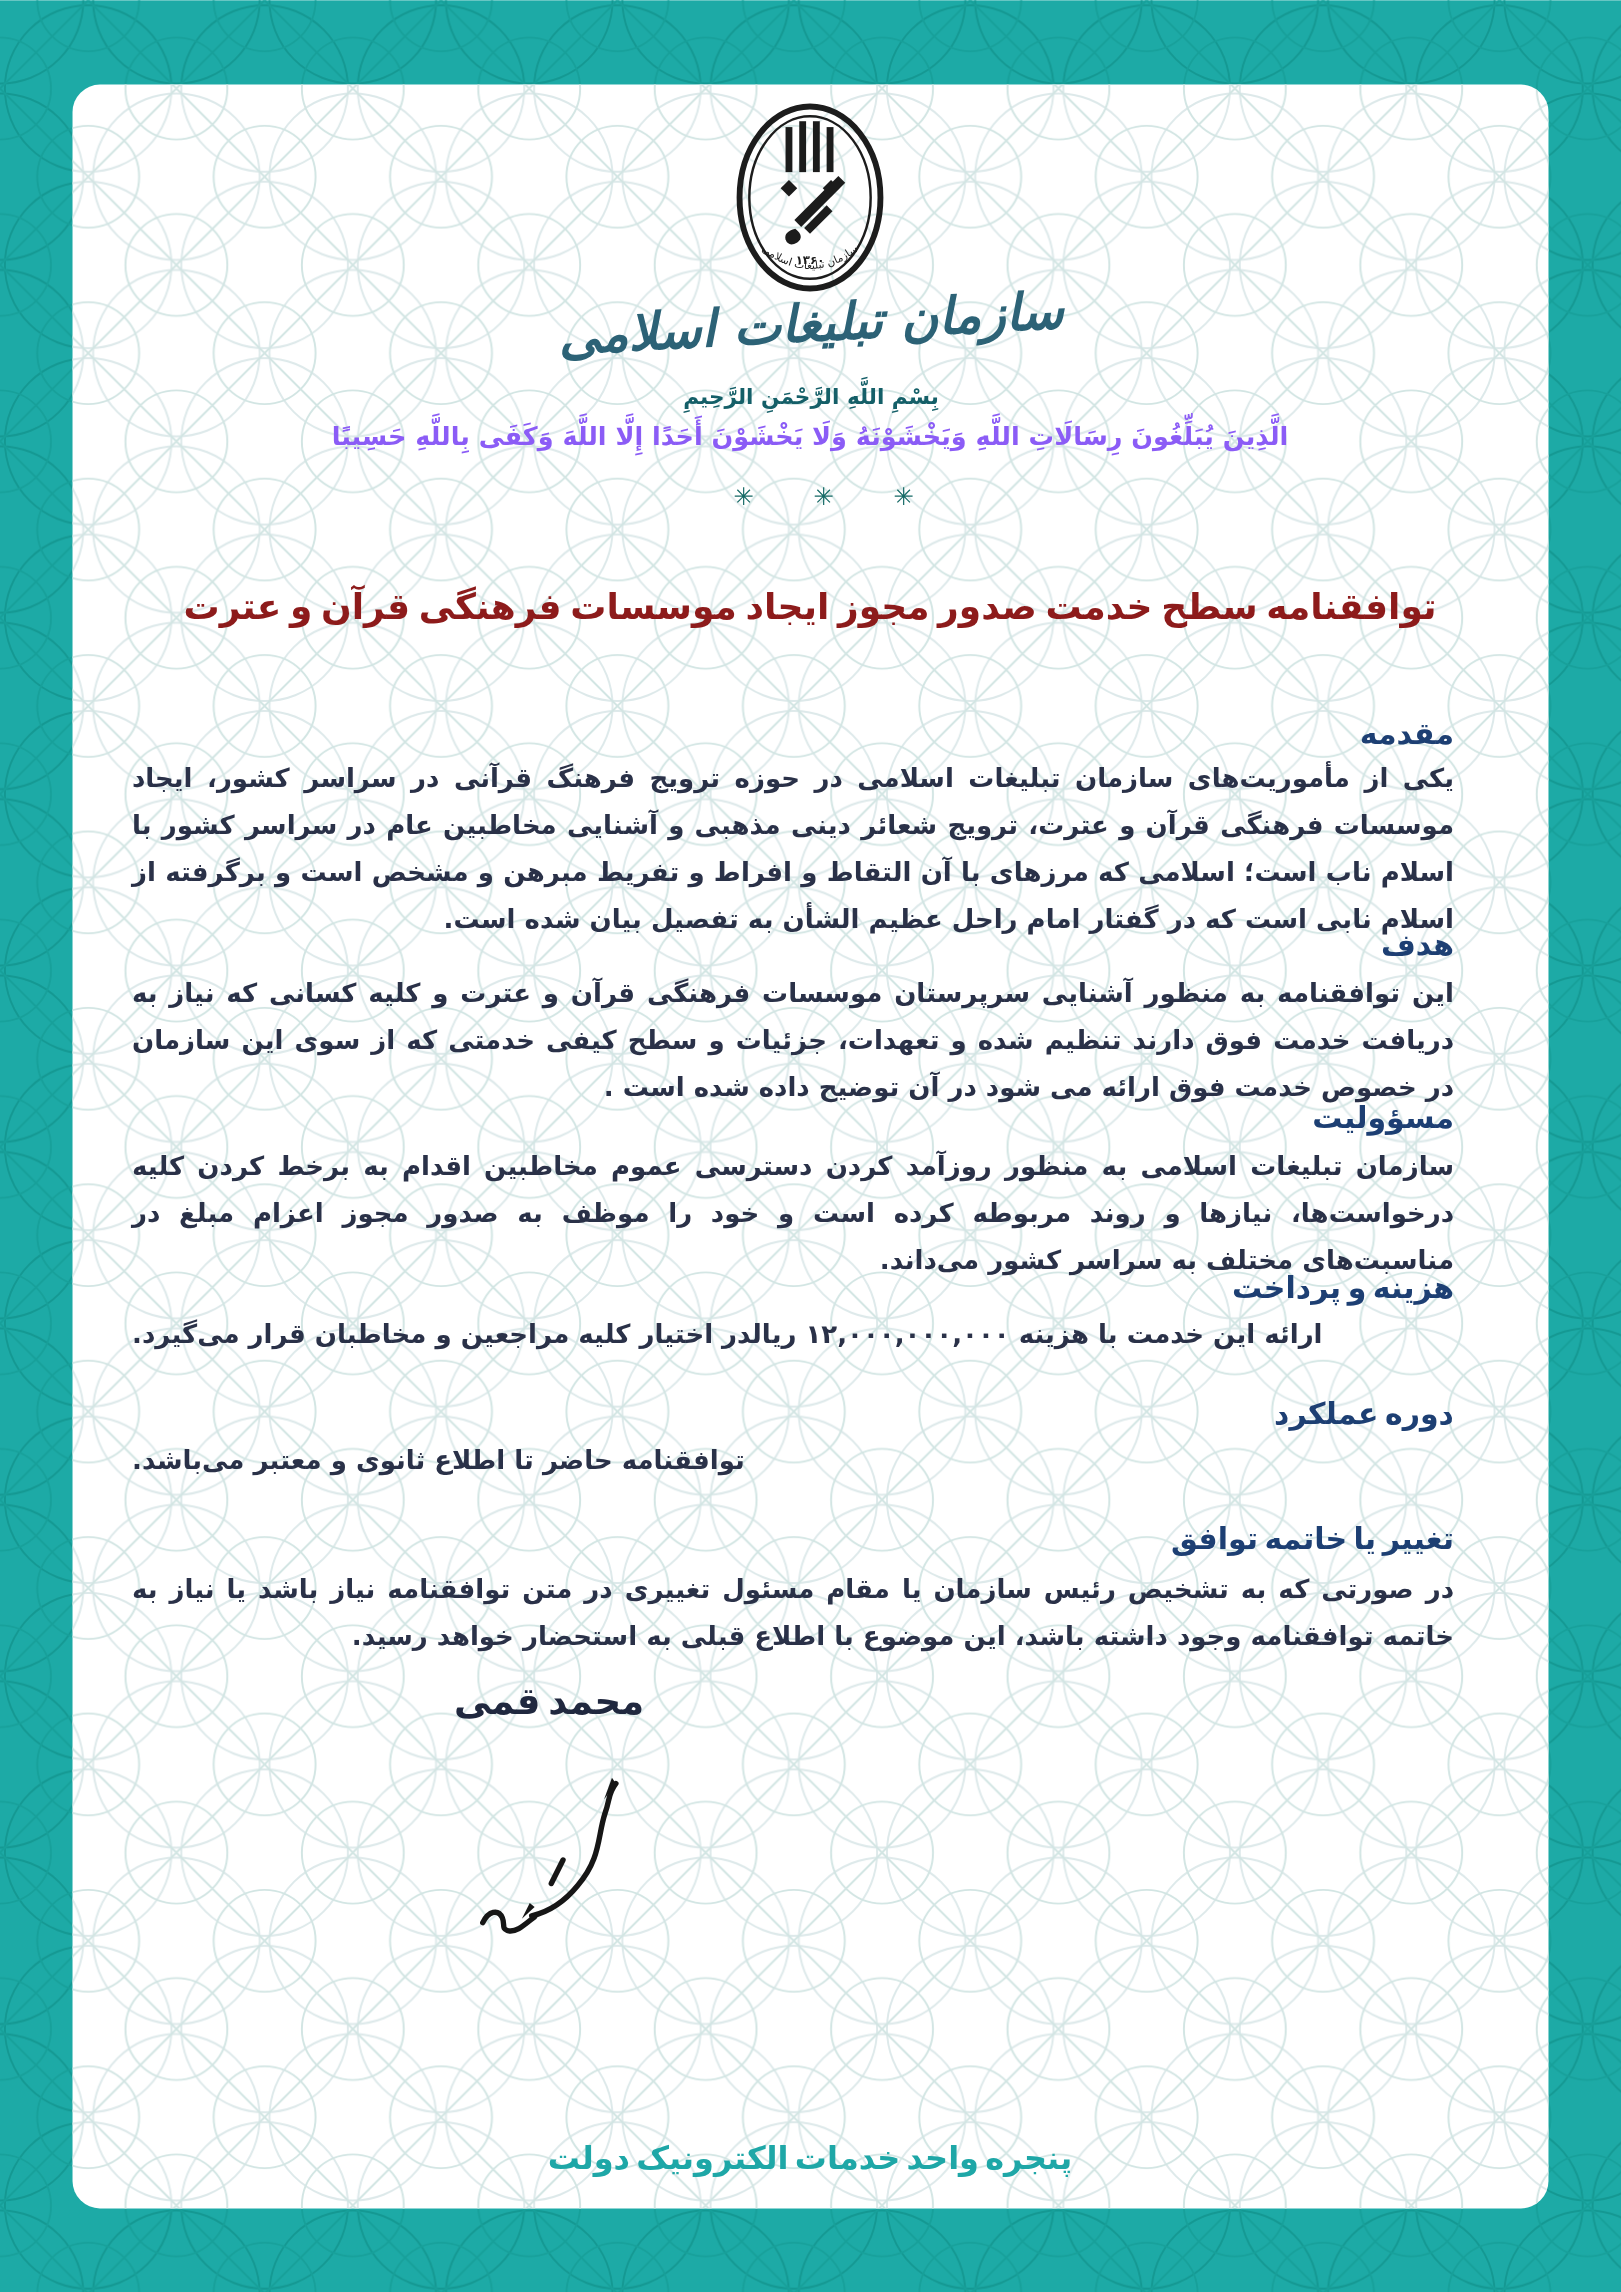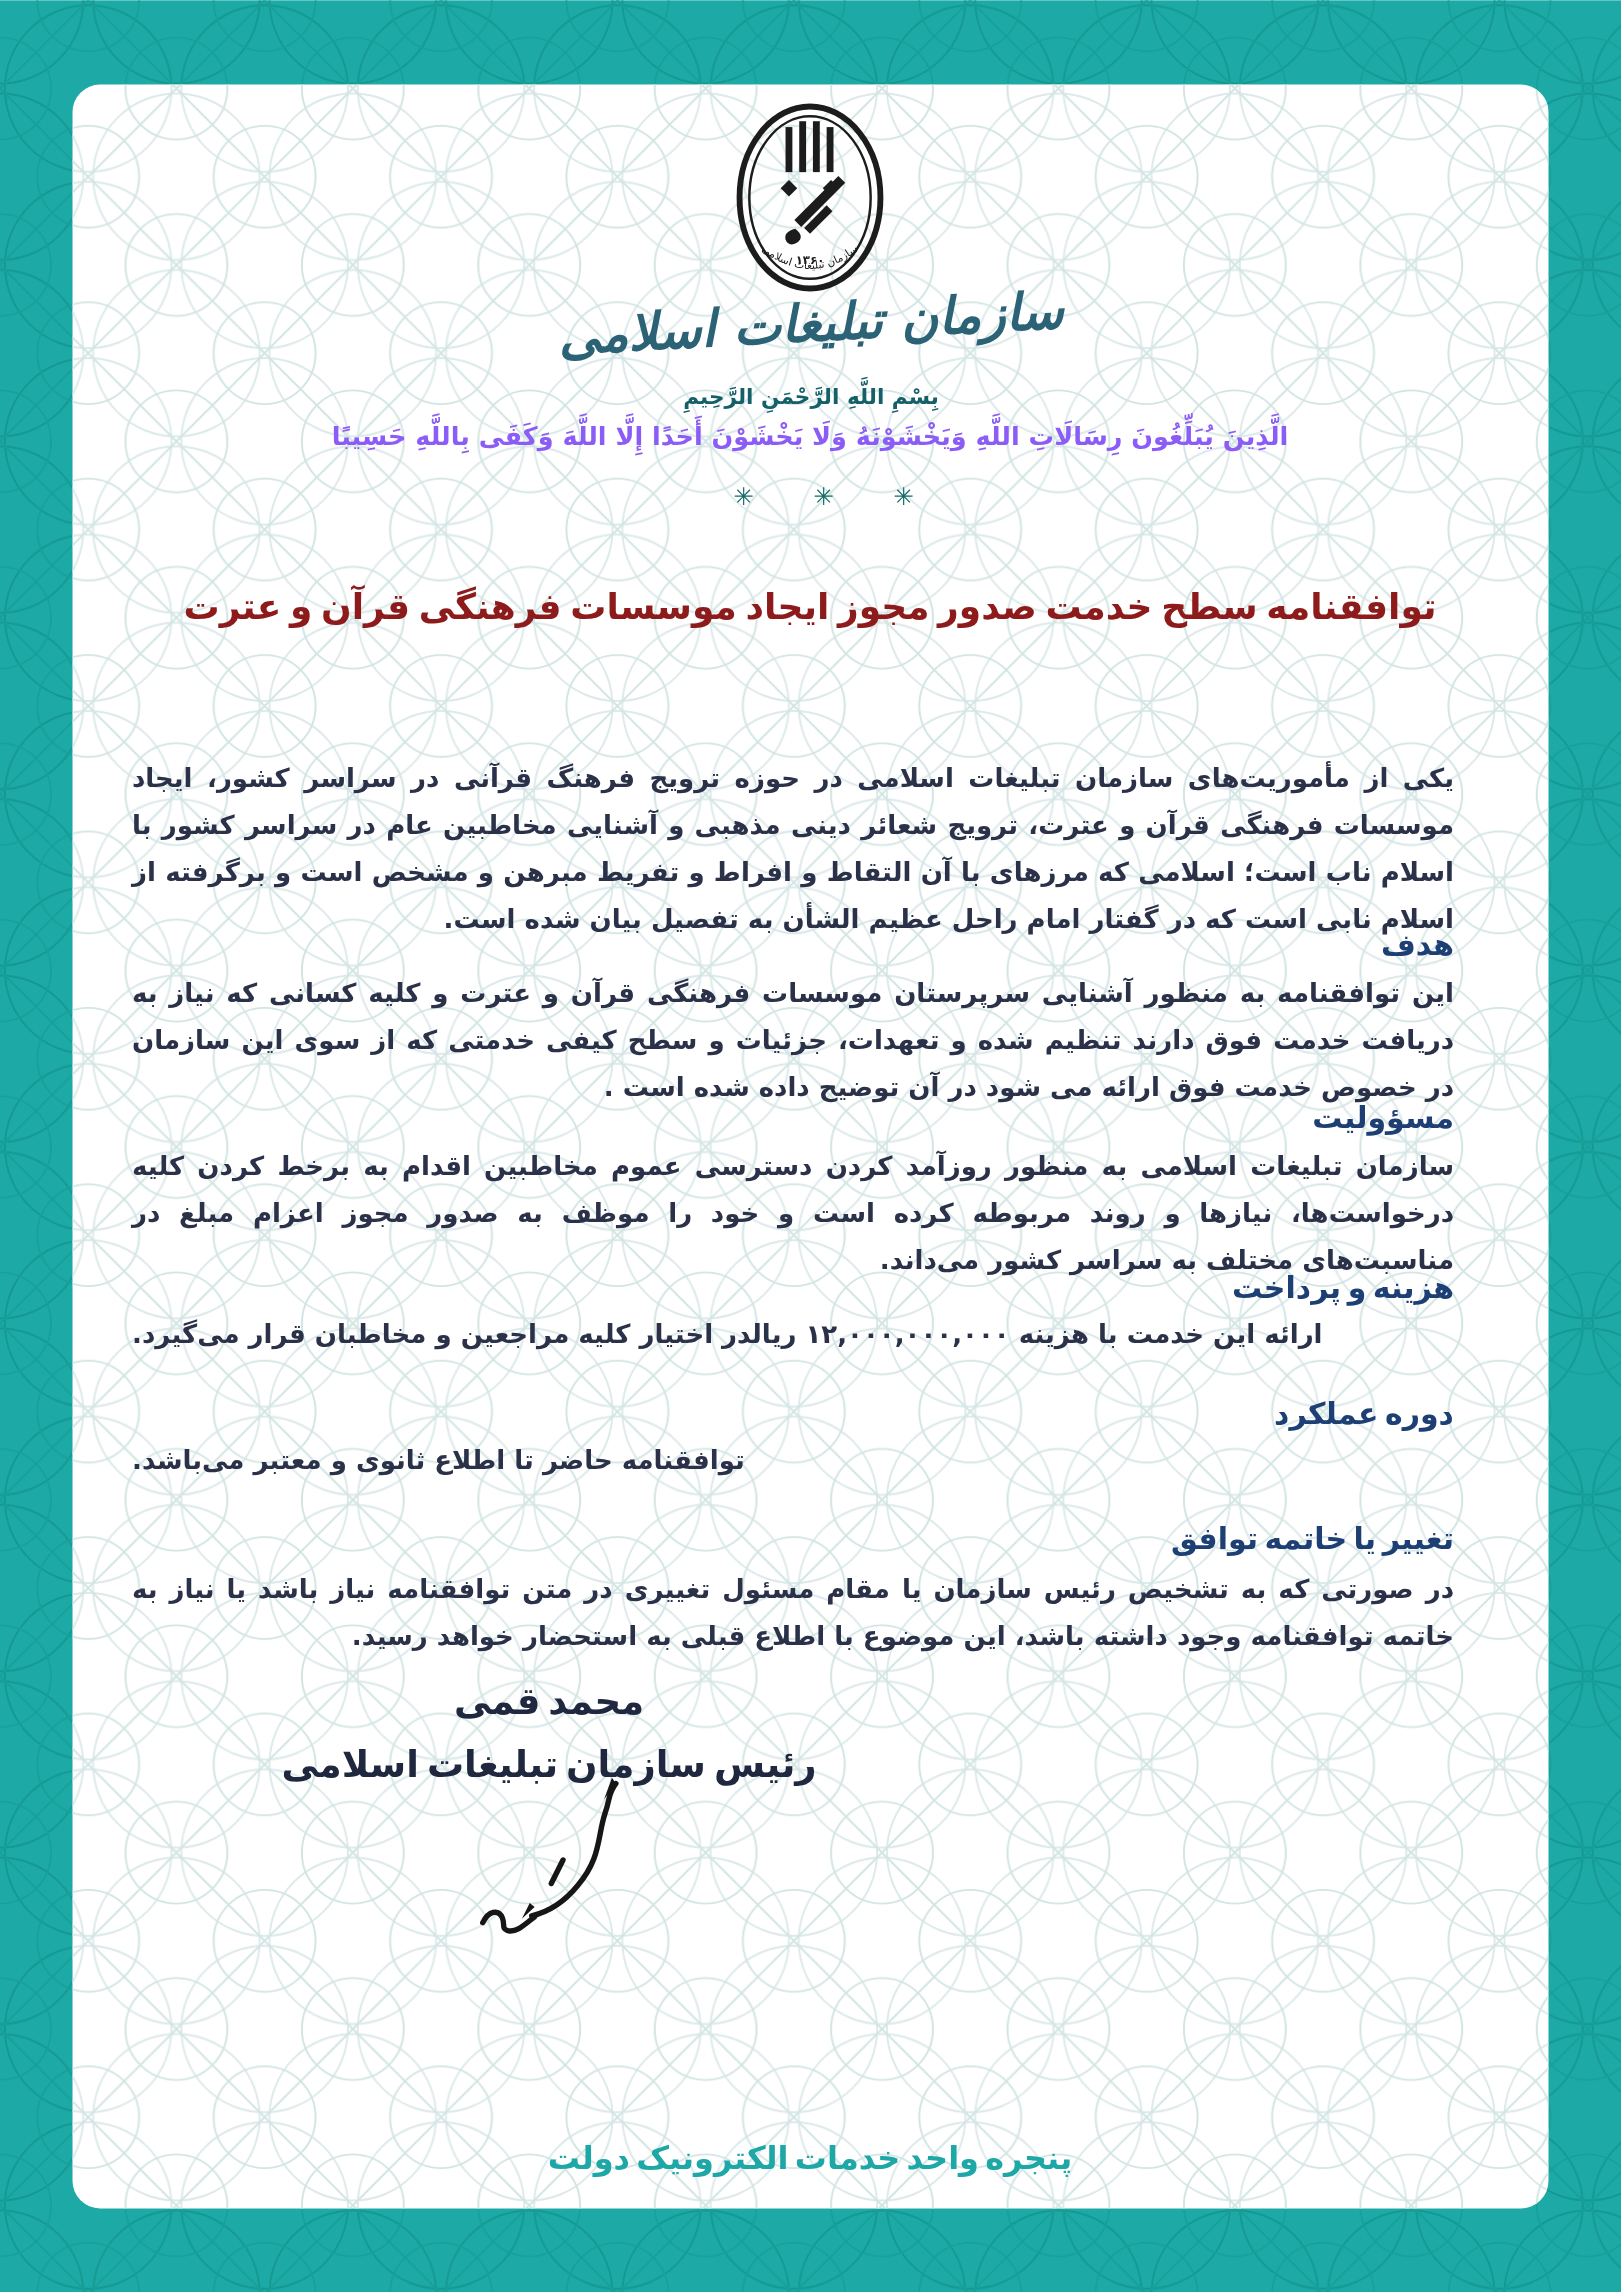--- a/index.html
+++ b/index.html
@@ -93,39 +93,39 @@
 
   <div class="abs rtl center calligraphy" style="left:419px;top:294px;width:784px;">سازمان تبلیغات اسلامی</div>
 
   <div class="abs rtl center bismillah" style="left:321px;top:384px;width:980px;">بِسْمِ اللَّهِ الرَّحْمَنِ الرَّحِيمِ</div>
   <div class="abs rtl center verse" style="left:124px;top:421px;width:1372px;">الَّذِينَ يُبَلِّغُونَ رِسَالَاتِ اللَّهِ وَيَخْشَوْنَهُ وَلَا يَخْشَوْنَ أَحَدًا إِلَّا اللَّهَ وَكَفَى بِاللَّهِ حَسِيبًا</div>
 
   <div class="abs center ornament" style="left:517px;top:482px;width:588px;padding-left:25.5px;">✳ ✳ ✳</div>
 
   <div class="abs rtl center doc-title" style="left:124px;top:586px;width:1372px;">توافقنامه سطح خدمت صدور مجوز ایجاد موسسات فرهنگی قرآن و عترت</div>
 
+  <div class="abs rtl sec-heading content-col" style="top:716px;">مقدمه</div>
   <div class="abs rtl sec-body content-col" style="top:755px;">یکی از مأموریت‌های سازمان تبلیغات اسلامی در حوزه ترویج فرهنگ قرآنی در سراسر کشور، ایجاد موسسات فرهنگی قرآن و عترت، ترویج شعائر دینی مذهبی و آشنایی مخاطبین عام در سراسر کشور با اسلام ناب است؛ اسلامی که مرزهای با آن التقاط و افراط و تفریط مبرهن و مشخص است و برگرفته از اسلام نابی است که در گفتار امام راحل عظیم الشأن به تفصیل بیان شده است.</div>
 
   <div class="abs rtl sec-heading content-col" style="top:927px;">هدف</div>
   <div class="abs rtl sec-body content-col" style="top:970px;">این توافقنامه به منظور آشنایی سرپرستان موسسات فرهنگی قرآن و عترت و کلیه کسانی که نیاز به دریافت خدمت فوق دارند تنظیم شده و تعهدات، جزئیات و سطح کیفی خدمتی که از سوی این سازمان در خصوص خدمت فوق ارائه می شود در آن توضیح داده شده است .</div>
 
   <div class="abs rtl sec-heading content-col" style="top:1100px;">مسؤولیت</div>
   <div class="abs rtl sec-body content-col" style="top:1143px;">سازمان تبلیغات اسلامی به منظور روزآمد کردن دسترسی عموم مخاطبین اقدام به برخط کردن کلیه درخواست‌ها، نیازها و روند مربوطه کرده است و خود را موظف به صدور مجوز اعزام مبلغ در مناسبت‌های مختلف به سراسر کشور می‌داند.</div>
 
   <div class="abs rtl sec-heading content-col" style="top:1270px;">هزینه و پرداخت</div>
   <div class="abs rtl sec-body single content-col" style="top:1311px;">ارائه این خدمت با هزینه ۱۲,۰۰۰,۰۰۰,۰۰۰ ریالدر اختیار کلیه مراجعین و مخاطبان قرار می‌گیرد.</div>
 
   <div class="abs rtl sec-heading content-col" style="top:1396px;">دوره عملکرد</div>
   <div class="abs rtl sec-body single content-col" style="top:1437px;">توافقنامه حاضر تا اطلاع ثانوی و معتبر می‌باشد.</div>
 
   <div class="abs rtl sec-heading content-col" style="top:1521px;">تغییر یا خاتمه توافق</div>
   <div class="abs rtl sec-body content-col" style="top:1566px;">در صورتی که به تشخیص رئیس سازمان یا مقام مسئول تغییری در متن توافقنامه نیاز باشد یا نیاز به خاتمه توافقنامه وجود داشته باشد، این موضوع با اطلاع قبلی به استحضار خواهد رسید.</div>
 
   <div class="abs rtl signer" style="left:206px;top:1680px;width:686px;">محمد قمی</div>
-  <div class="abs rtl signer" style="left:206px;top:1743px;width:686px;">رئیس سازمان تبلیغات اسلامی</div>
 
   <svg class="abs" style="left:461px;top:1766px;" width="206" height="186" viewBox="0 0 210 190" xmlns="http://www.w3.org/2000/svg">
     <g fill="none" stroke="#161616" stroke-width="5.5" stroke-linecap="round">
       <path d="M158,18 c-8,10 -6,16 -11,30 c-8,24 -4,46 -28,74 c-13,16 -30,27 -47,31"></path>
       <path d="M92,120 l12,-24"></path>
       <path d="M22,160 c6,-12 16,-14 20,-5 c3,7 -1,11 5,13 c9,3 19,-7 28,-14"></path>
     </g>
     <g fill="#161616">
       <polygon points="158,18 146,34 154,12"></polygon>
       <polygon points="75,144 62,156 70,140"></polygon>

